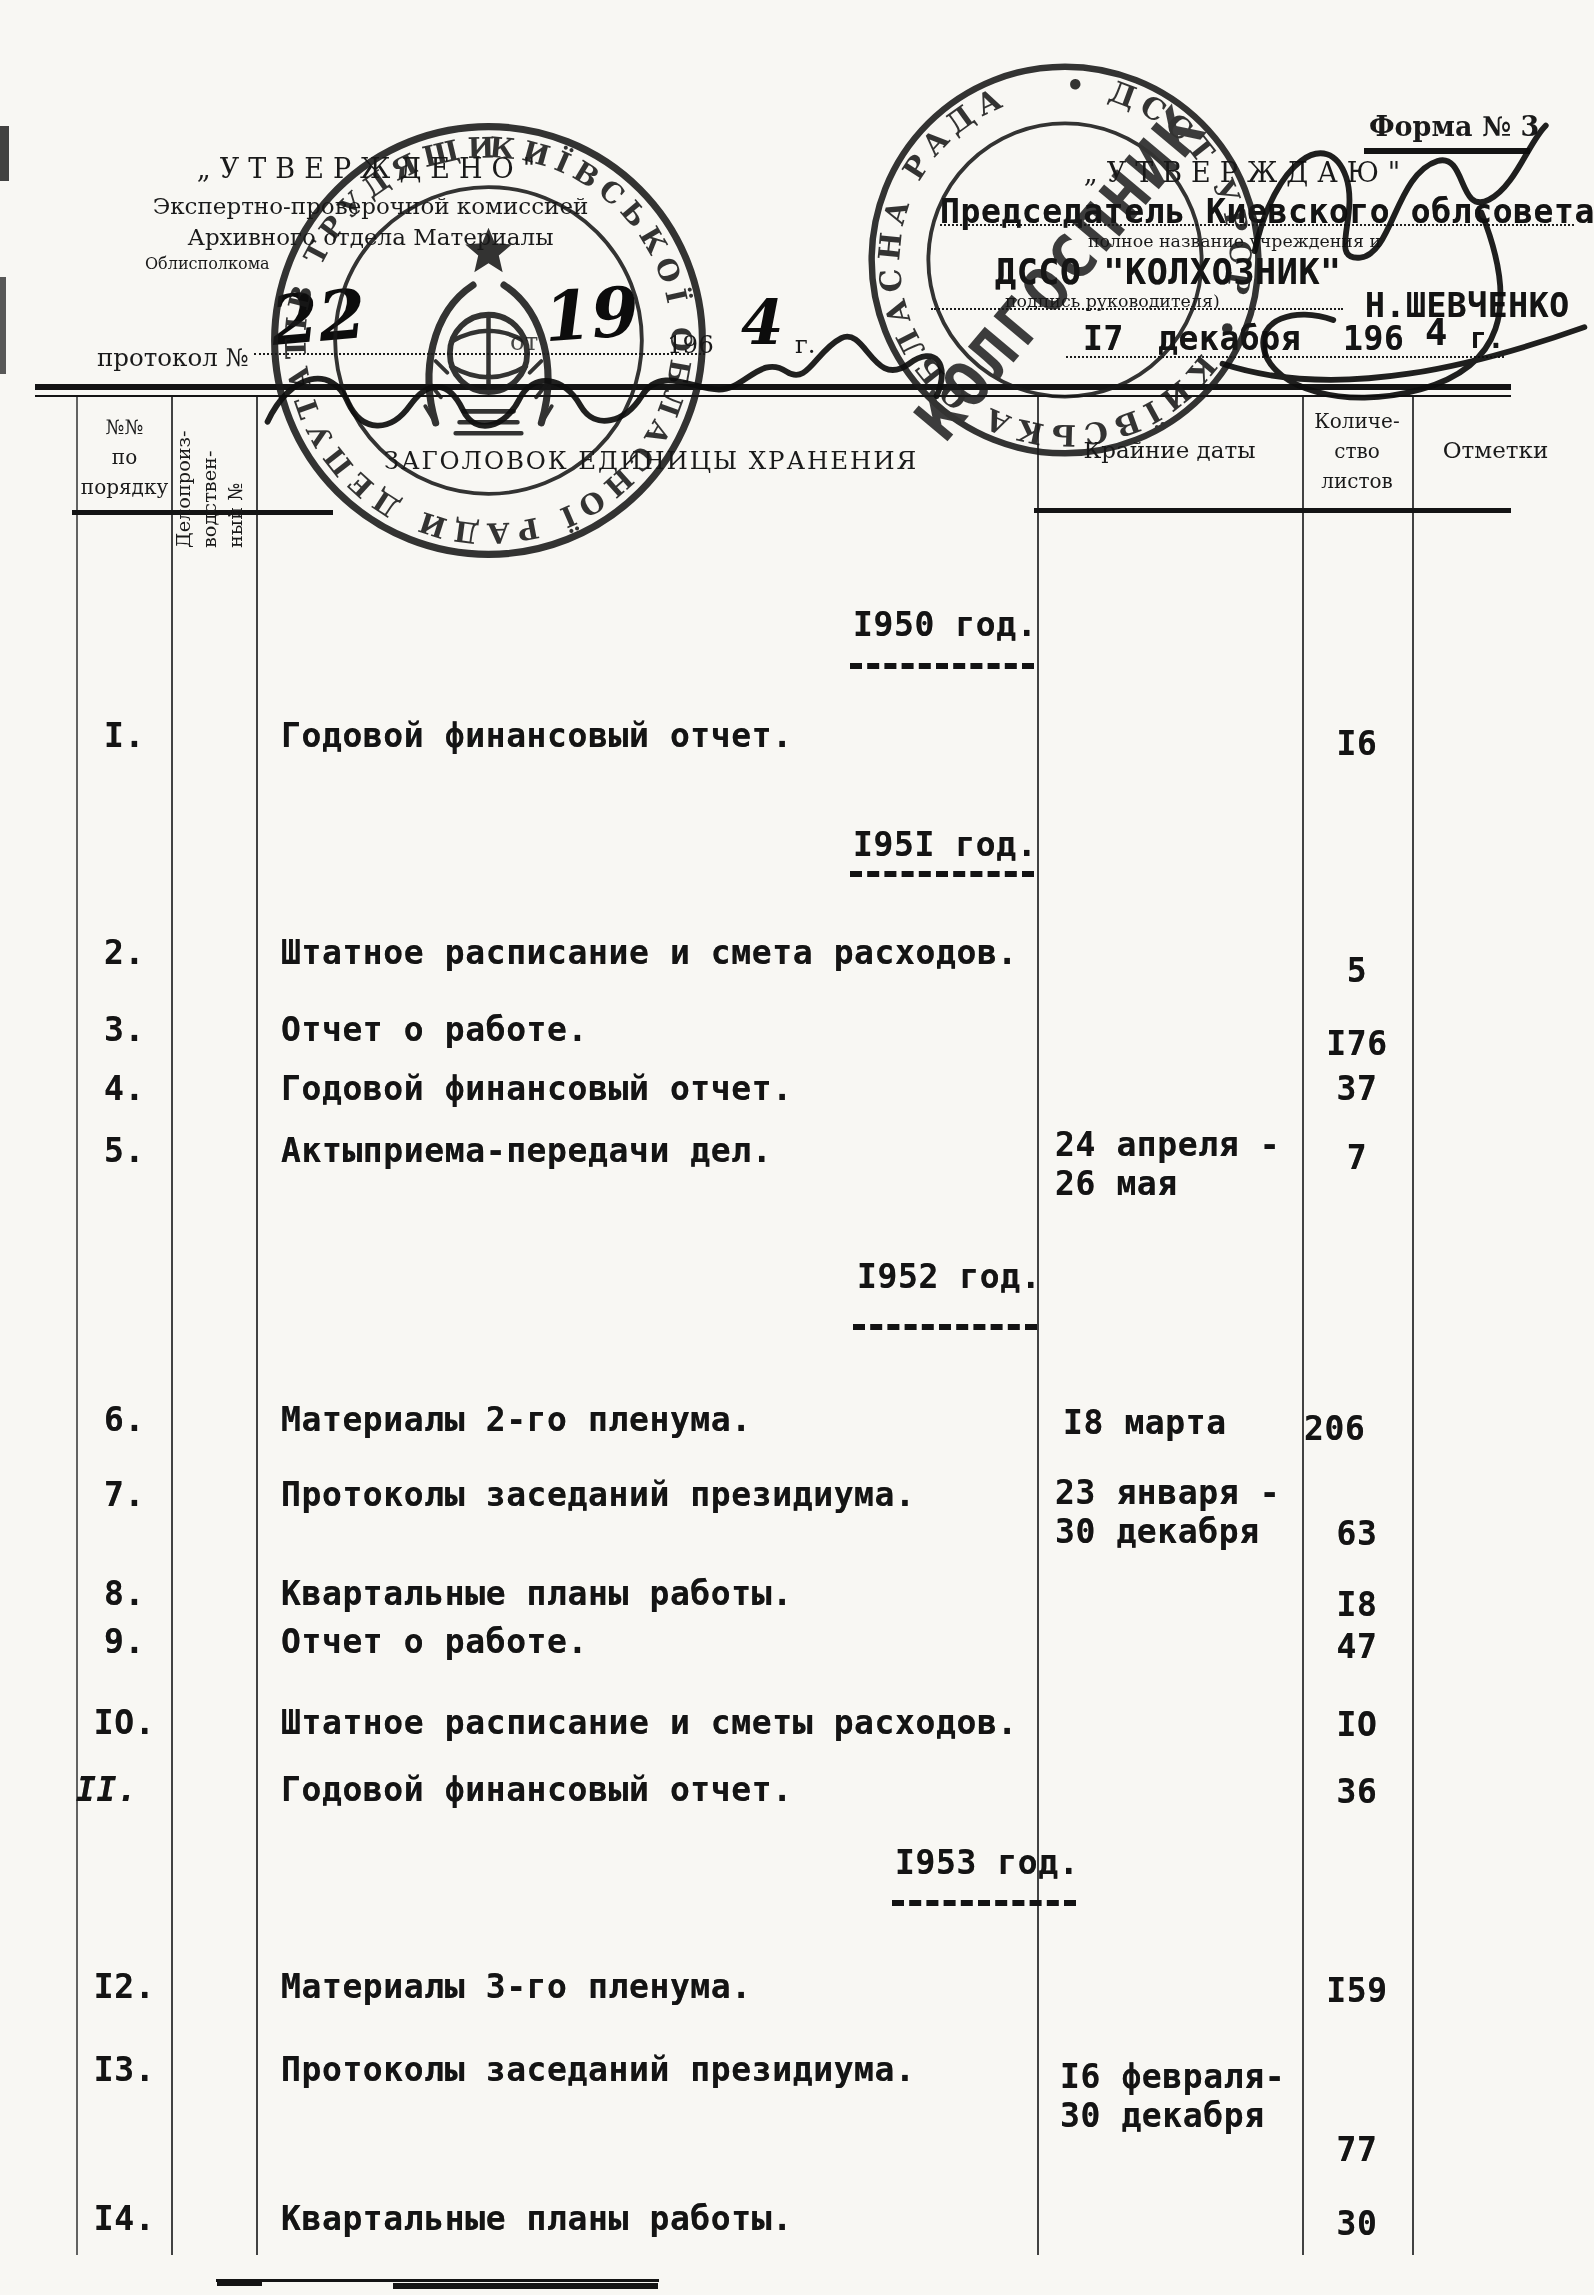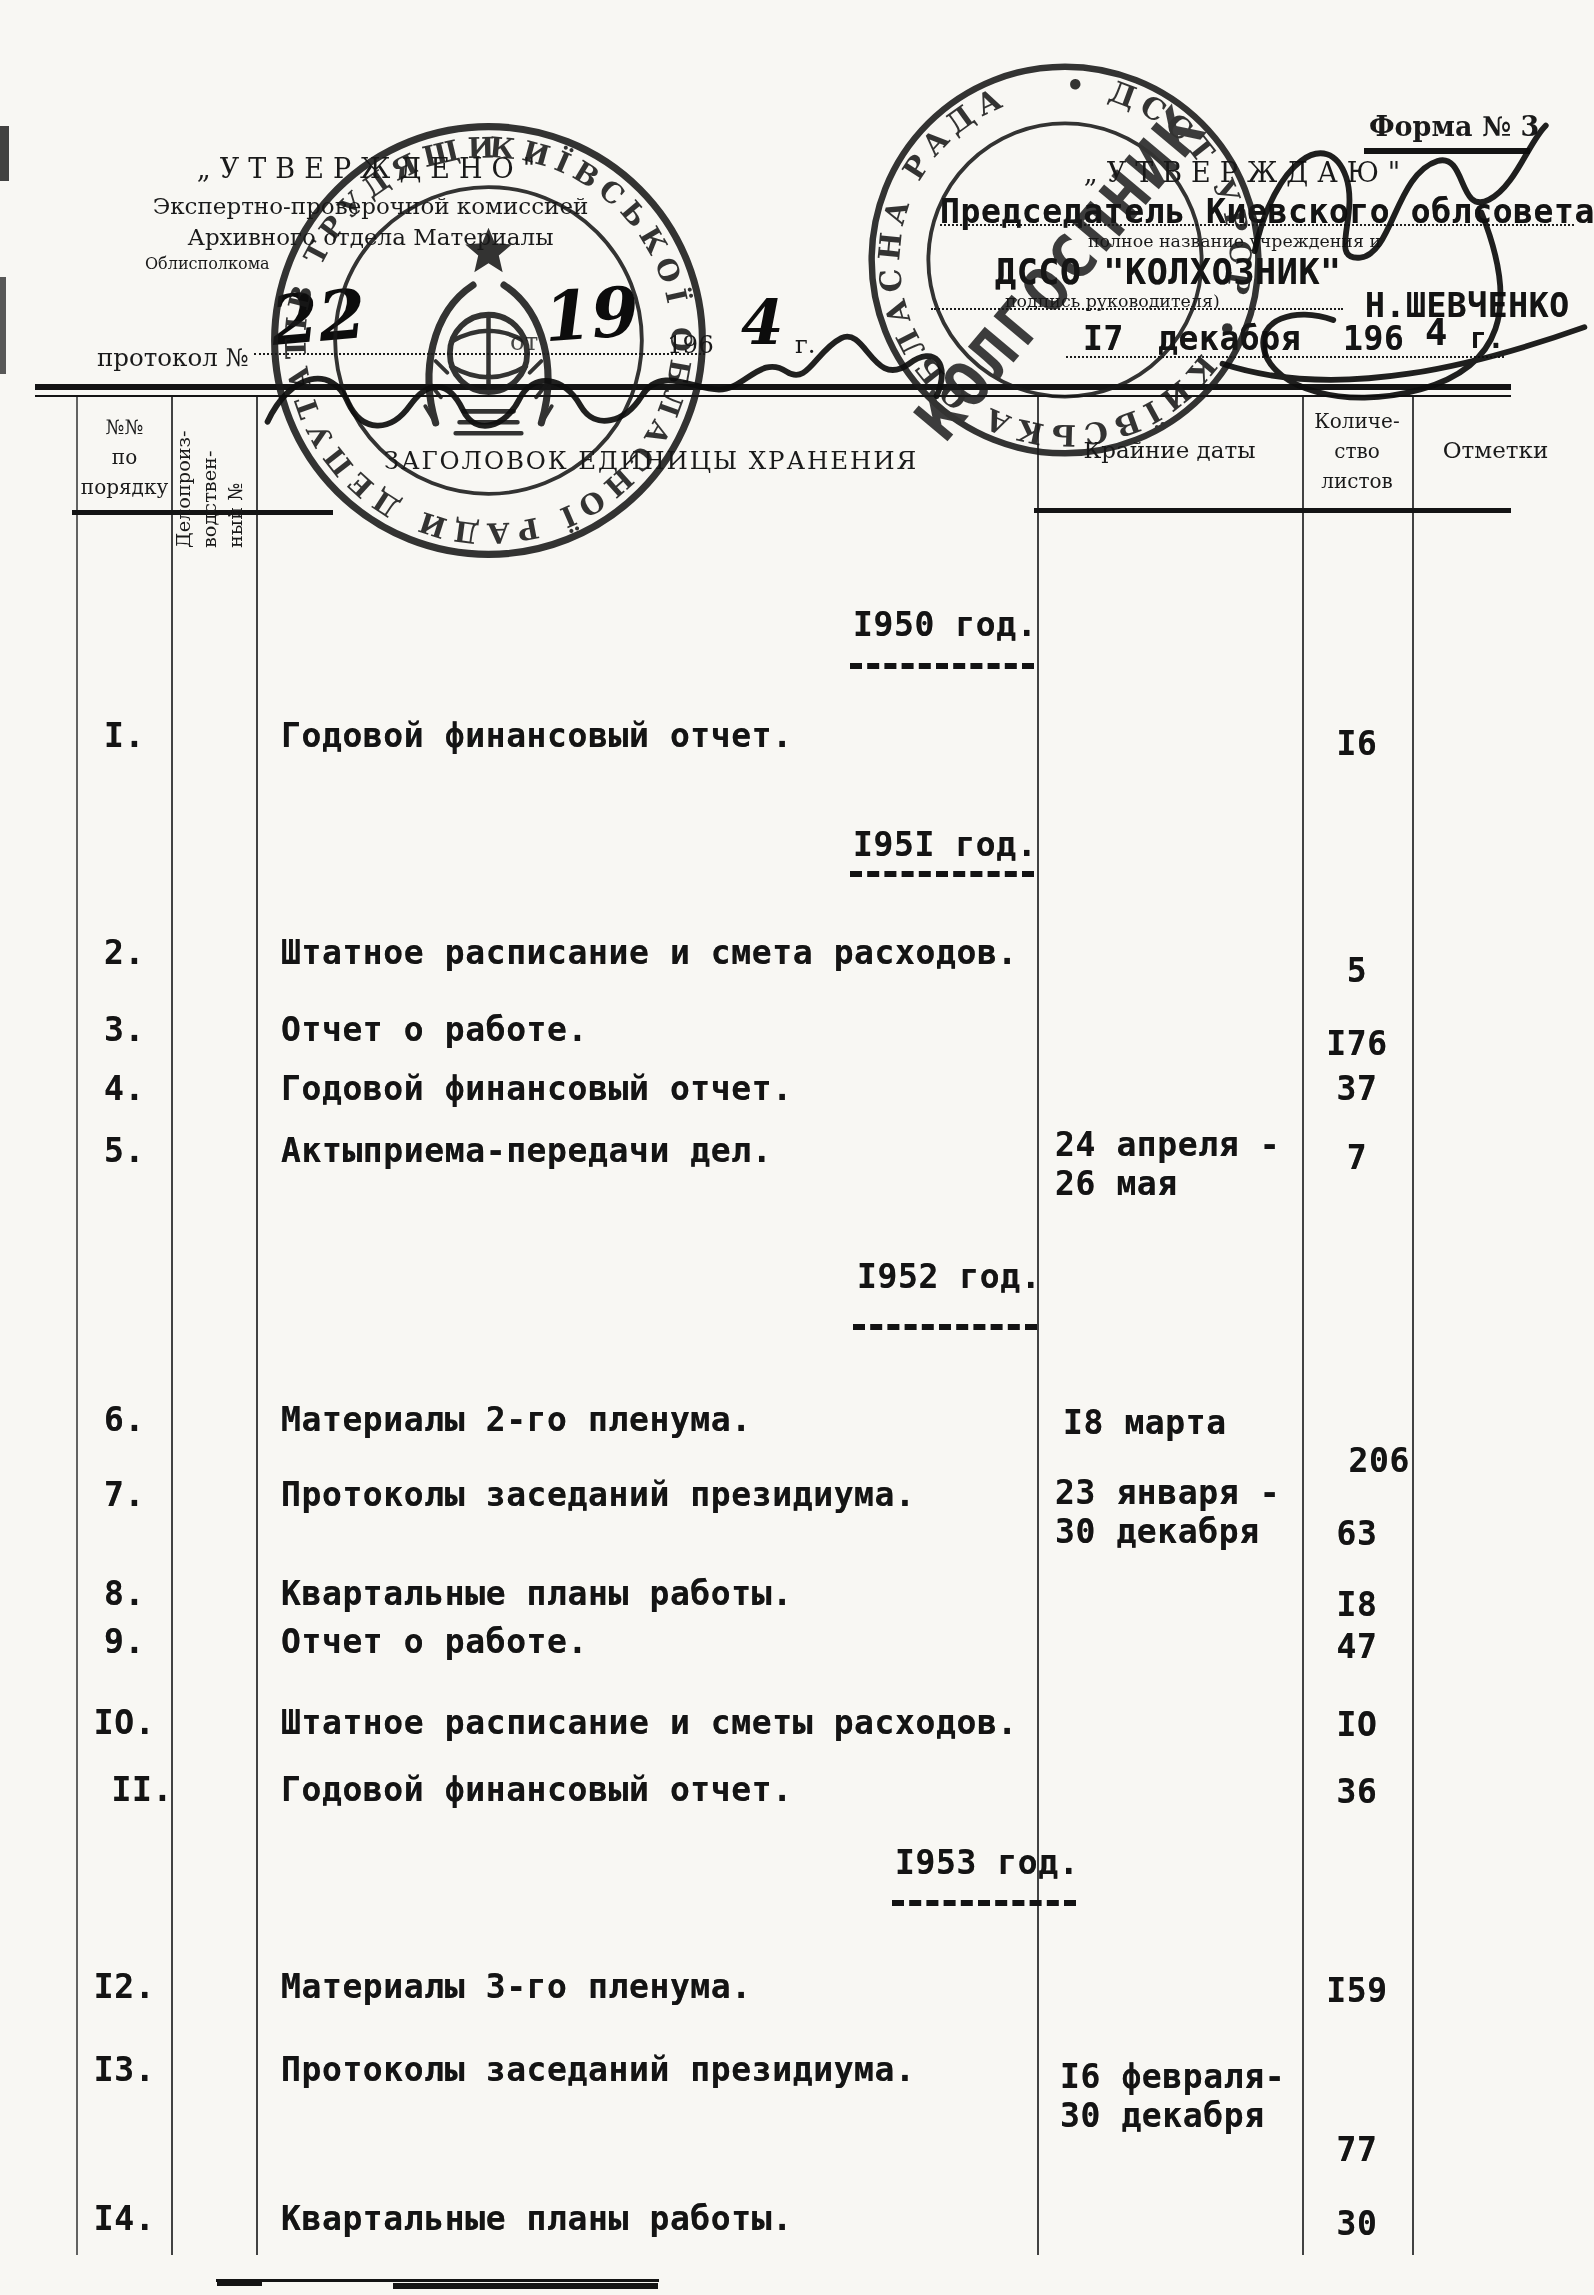--- a/index.html
+++ b/index.html
@@ -113,41 +113,41 @@
 
   <span class="cell typed" style="left:76px;top:1132px;width:97px;text-align:center;">5.</span>
   <span class="cell typed" style="left:281px;top:1132px;">Актыприема-передачи дел.</span>
   <span class="cell typed" style="left:1055px;top:1126px;width:251px;">24 апреля -
 26 мая</span>
   <span class="cell typed" style="left:1304px;top:1139px;width:106px;text-align:center;">7</span>
 
   <span class="cell typed" style="left:76px;top:1401px;width:97px;text-align:center;">6.</span>
   <span class="cell typed" style="left:281px;top:1401px;">Материалы 2-го пленума.</span>
   <span class="cell typed" style="left:1063px;top:1404px;width:251px;">I8 марта</span>
-  <span class="cell typed" style="left:1304px;top:1442px;width:106px;text-align:right;">206</span>
+  <span class="cell typed" style="left:1304px;top:1410px;width:106px;text-align:left;">206</span>
 
   <span class="cell typed" style="left:76px;top:1476px;width:97px;text-align:center;">7.</span>
   <span class="cell typed" style="left:281px;top:1476px;">Протоколы заседаний президиума.</span>
   <span class="cell typed" style="left:1055px;top:1474px;width:251px;">23 января -
 30 декабря</span>
   <span class="cell typed" style="left:1304px;top:1515px;width:106px;text-align:center;">63</span>
 
   <span class="cell typed" style="left:76px;top:1575px;width:97px;text-align:center;">8.</span>
   <span class="cell typed" style="left:281px;top:1575px;">Квартальные планы работы.</span>
   <span class="cell typed" style="left:1304px;top:1586px;width:106px;text-align:center;">I8</span>
 
   <span class="cell typed" style="left:76px;top:1623px;width:97px;text-align:center;">9.</span>
   <span class="cell typed" style="left:281px;top:1623px;">Отчет о работе.</span>
   <span class="cell typed" style="left:1304px;top:1628px;width:106px;text-align:center;">47</span>
 
   <span class="cell typed" style="left:76px;top:1704px;width:97px;text-align:center;">IO.</span>
   <span class="cell typed" style="left:281px;top:1704px;">Штатное расписание и сметы расходов.</span>
   <span class="cell typed" style="left:1304px;top:1706px;width:106px;text-align:center;">IO</span>
 
-  <span class="cell typed" style="left:76px;top:1771px;width:97px;text-align:right;">II.</span>
+  <span class="cell typed" style="left:76px;top:1771px;width:97px;text-align:left;font-style:italic;">II.</span>
   <span class="cell typed" style="left:281px;top:1771px;">Годовой финансовый отчет.</span>
   <span class="cell typed" style="left:1304px;top:1773px;width:106px;text-align:center;">36</span>
 
   <span class="cell typed" style="left:76px;top:1968px;width:97px;text-align:center;">I2.</span>
   <span class="cell typed" style="left:281px;top:1968px;">Материалы 3-го пленума.</span>
   <span class="cell typed" style="left:1304px;top:1972px;width:106px;text-align:center;">I59</span>
 
   <span class="cell typed" style="left:76px;top:2051px;width:97px;text-align:center;">I3.</span>
   <span class="cell typed" style="left:281px;top:2051px;">Протоколы заседаний президиума.</span>
   <span class="cell typed" style="left:1060px;top:2058px;width:251px;">I6 февраля-

